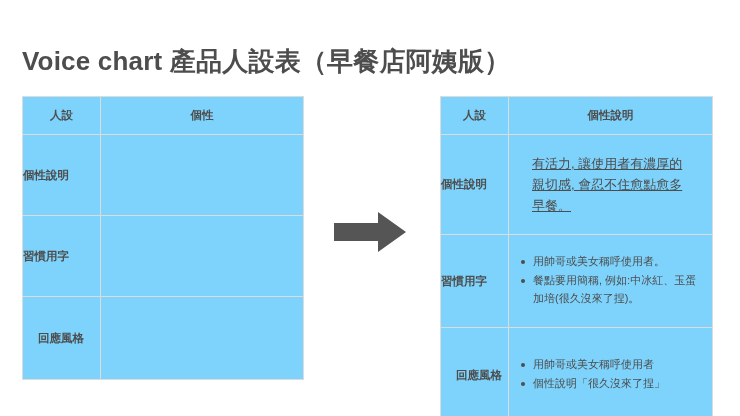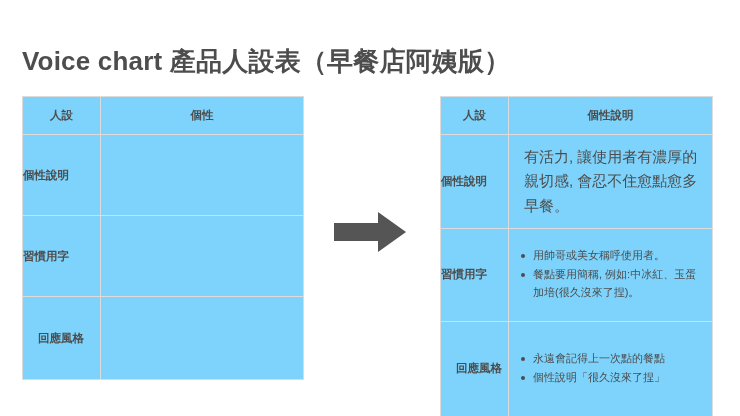--- a/index.html
+++ b/index.html
@@ -84,23 +84,24 @@
     text-align: left;
     font-size: 11px;
     color: #4d4d4d;
     line-height: 1.62;
     padding: 6px 9px 6px 11px !important;
     vertical-align: middle;
   }
   .cell-value.empty { padding: 0 !important; }
 
   .para {
-    margin: 4px;
-    font-size: 15px;
+    margin: 12px;
+    font-size: 13px;
     line-height: 1.62;
+    text-decoration: underline;
   }
 
   ul.bullets {
     margin: 0;
     padding: 0;
     list-style: none;
   }
   ul.bullets > li {
     position: relative;
     padding-left: 13px;
@@ -187,21 +188,21 @@
           <ul class="bullets">
             <li>用帥哥或美女稱呼使用者。</li>
             <li>餐點要用簡稱, 例如:中冰紅、玉蛋加培(很久沒來了捏)。</li>
           </ul>
         </td>
       </tr>
       <tr class="body-row tall">
         <td class="cell-label">回應風格</td>
         <td class="cell-value">
           <ul class="bullets">
-            <li>永遠會記得上一次點的餐點</li>
+            <li>用帥哥或美女稱呼使用者</li>
             <li>個性說明「很久沒來了捏」</li>
           </ul>
         </td>
       </tr>
     </tbody>
   </table>
 
 </div>
 
 </body></html>

